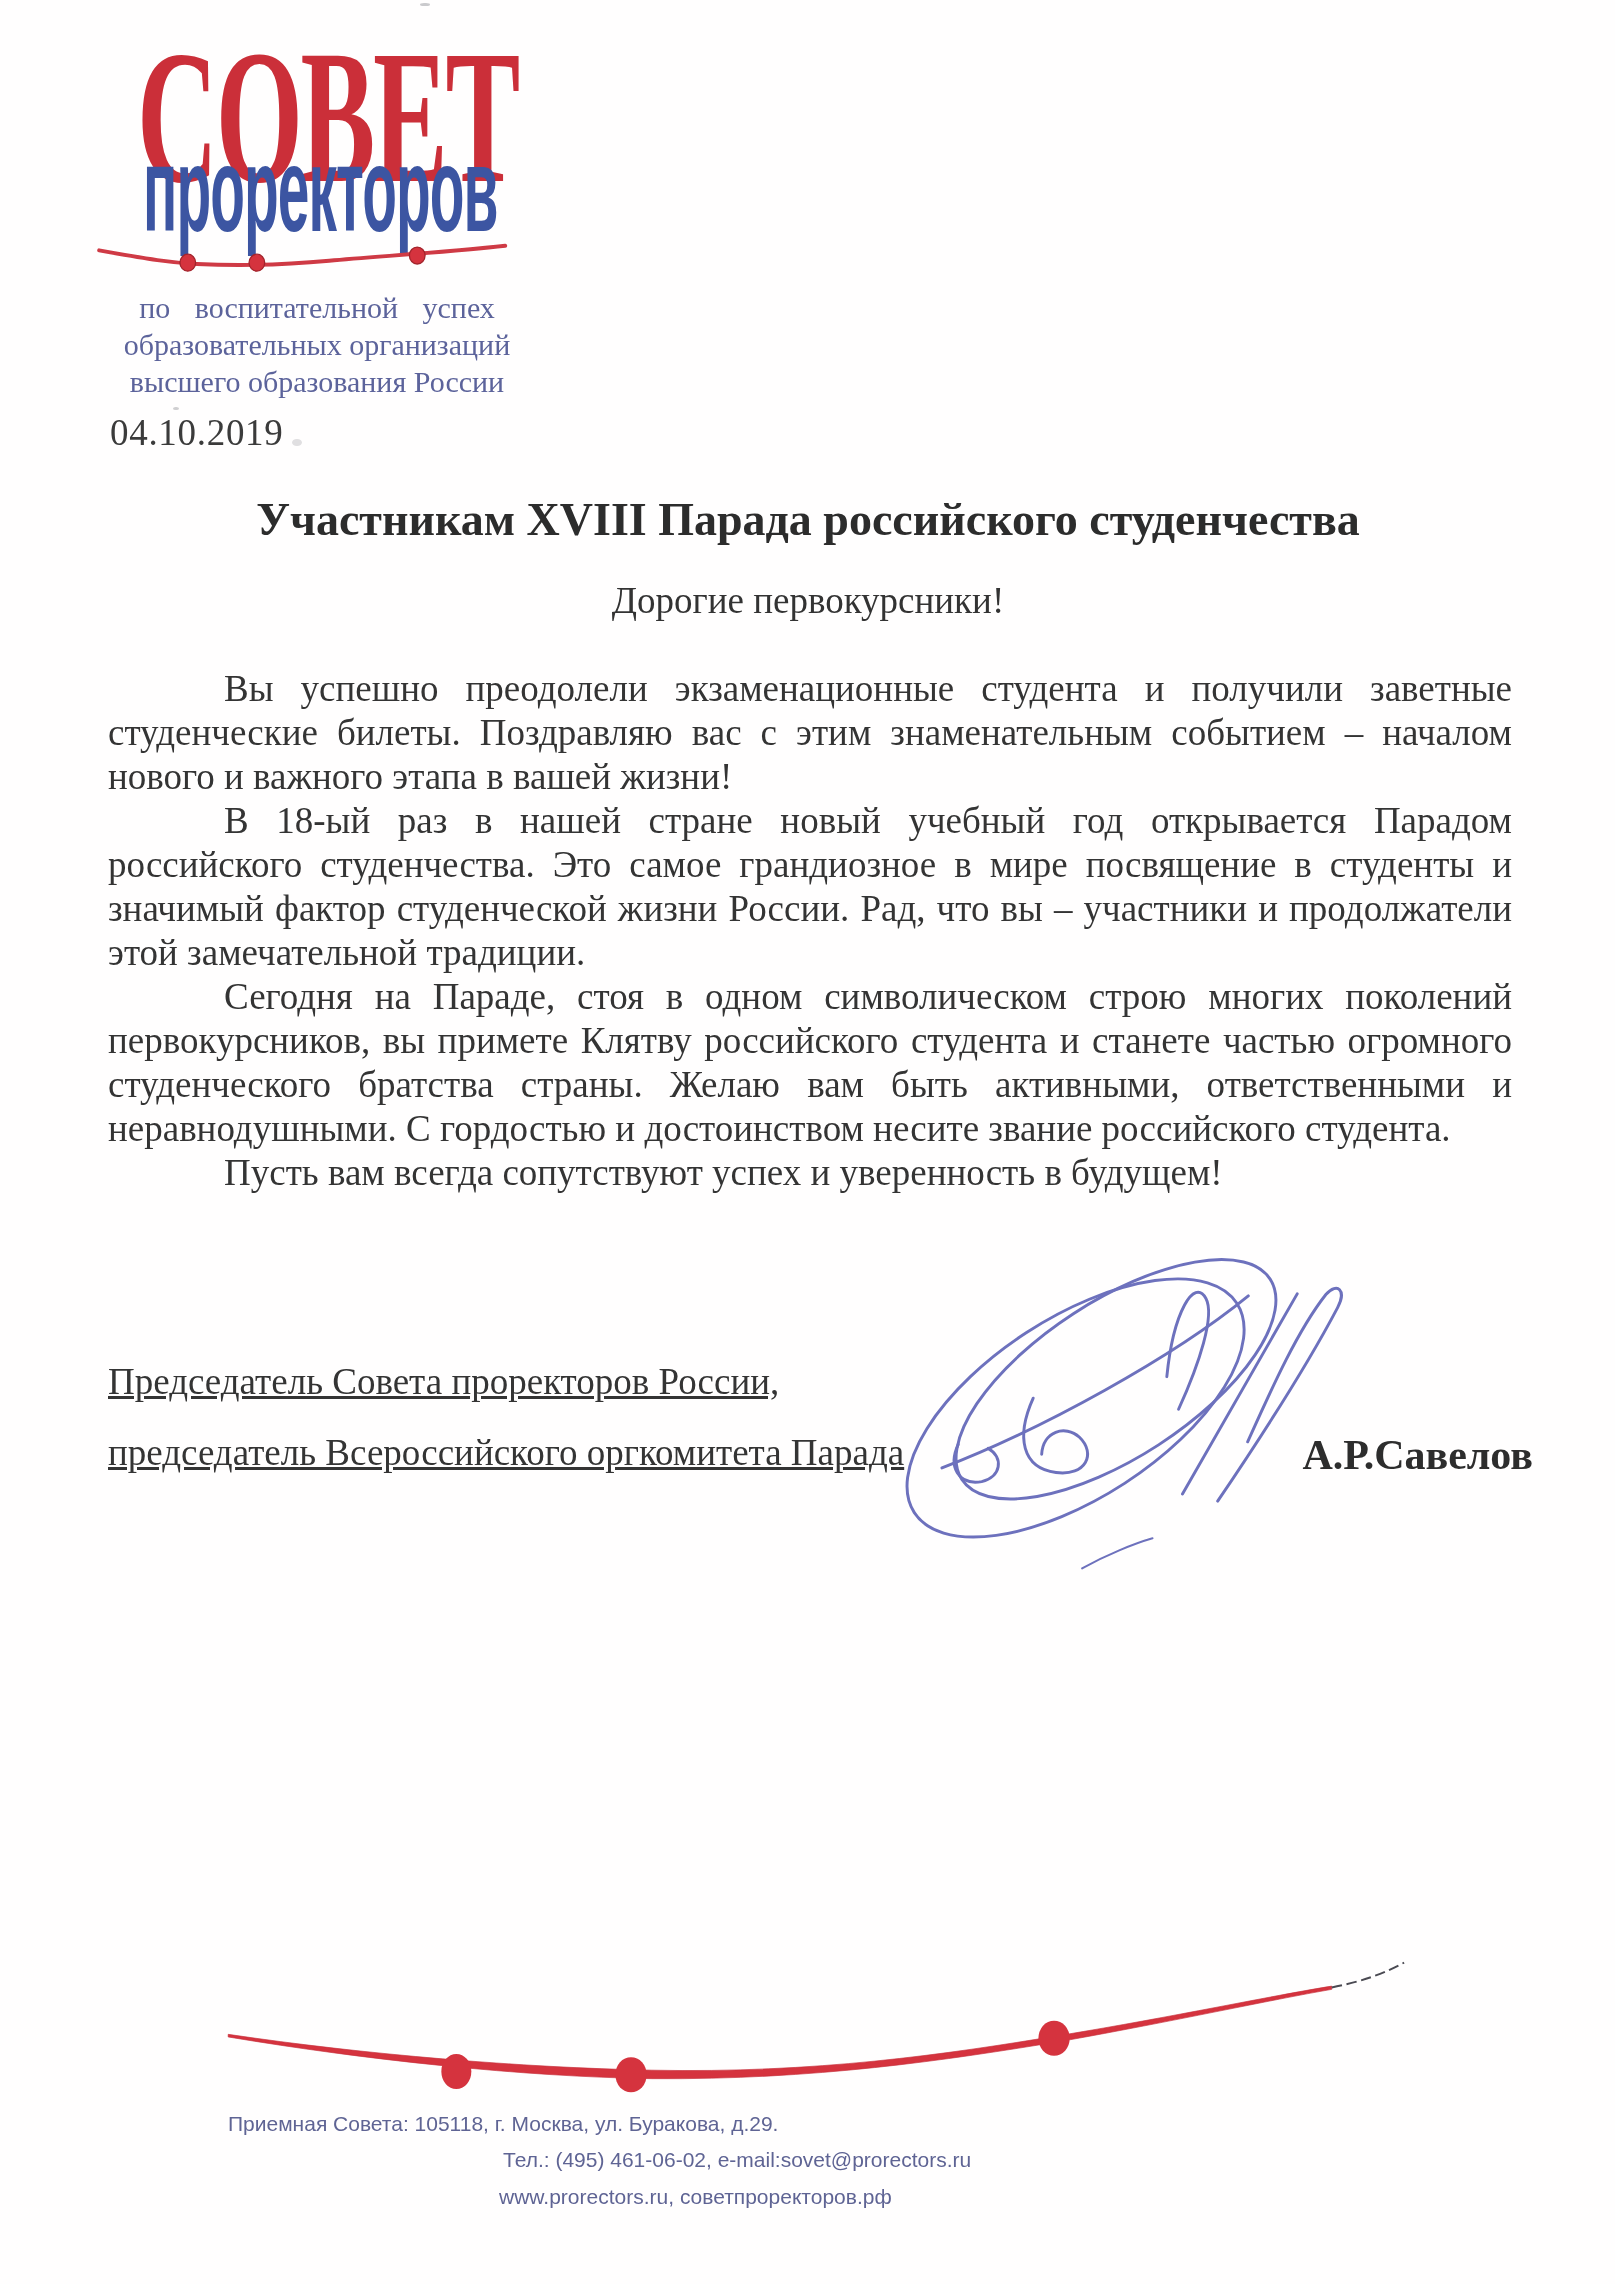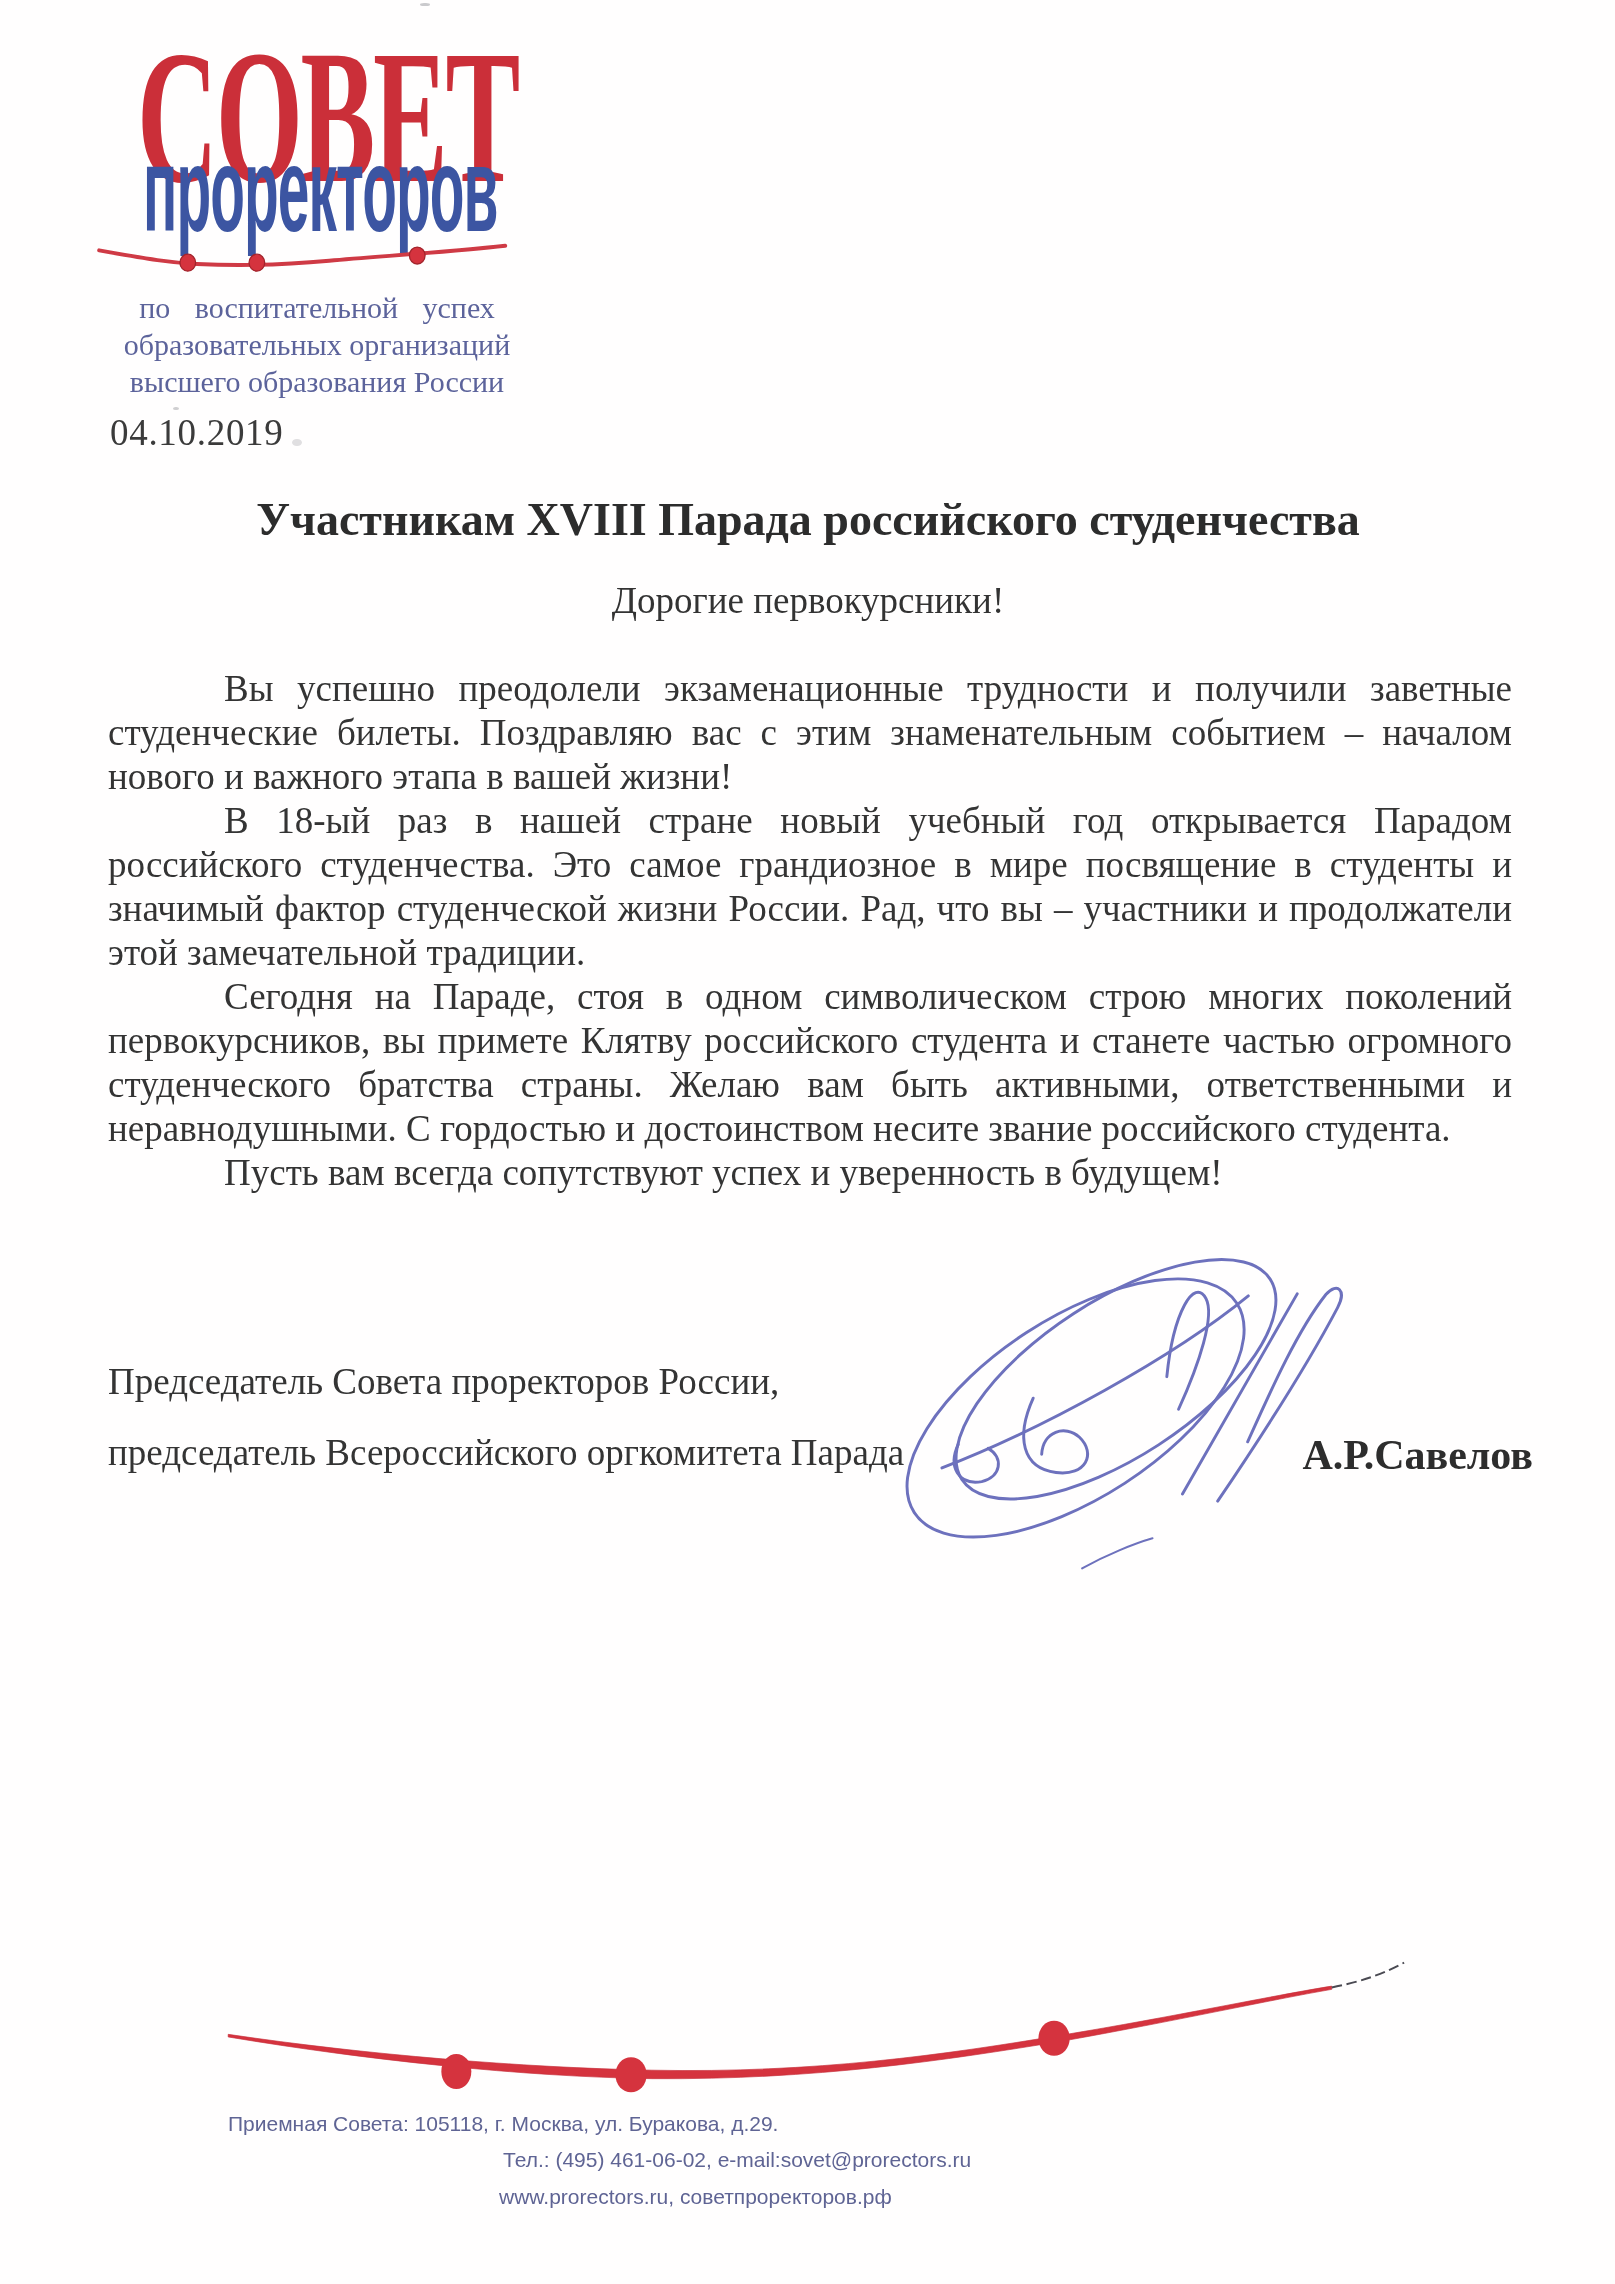--- a/index.html
+++ b/index.html
@@ -70,20 +70,21 @@
   #body-text p{
     margin:0;
     text-indent:116px;
     text-align:justify;
   }
   
   .sig-line{
     left:108px;
     font-size:37px;color:#343434;
     white-space:nowrap;
+    text-decoration:underline;
   }
   #sig-line1{top:1360px;}
   #sig-line2{top:1431px;}
   #sig-name{
     right:91px;top:1431px;
     font-weight:bold;
     font-size:42px;color:#2d2d2d;
     white-space:nowrap;
   }
   
@@ -115,21 +116,21 @@
     <div class="cap-line">образовательных организаций</div>
     <div class="cap-line">высшего образования России</div>
   </div>
 
   <div class="abs" id="date">04.10.2019</div>
 
   <div class="abs" id="heading">Участникам XVIII Парада российского студенчества</div>
   <div class="abs" id="salutation">Дорогие первокурсники!</div>
 
   <div class="abs" id="body-text">
-    <p>Вы успешно преодолели экзаменационные трудности и получили заветные студенческие билеты. Поздравляю вас с этим знаменательным событием – началом нового и важного этапа в вашей жизни!</p>
+    <p>Вы успешно преодолели экзаменационные студента и получили заветные студенческие билеты. Поздравляю вас с этим знаменательным событием – началом нового и важного этапа в вашей жизни!</p>
     <p>В 18-ый раз в нашей стране новый учебный год открывается Парадом российского студенчества. Это самое грандиозное в мире посвящение в студенты и значимый фактор студенческой жизни России. Рад, что вы – участники и продолжатели этой замечательной традиции.</p>
     <p>Сегодня на Параде, стоя в одном символическом строю многих поколений первокурсников, вы примете Клятву российского студента и станете частью огромного студенческого братства страны. Желаю вам быть активными, ответственными и неравнодушными. С гордостью и достоинством несите звание российского студента.</p>
     <p>Пусть вам всегда сопутствуют успех и уверенность в будущем!</p>
   </div>
 
   <div class="abs sig-line" id="sig-line1">Председатель Совета проректоров России,</div>
   <div class="abs sig-line" id="sig-line2">председатель Всероссийского оргкомитета Парада</div>
   <div class="abs" id="sig-name">А.Р.Савелов</div>
 
   <div class="abs footer-line" id="footer-line1">Приемная Совета: 105118, г. Москва, ул. Буракова, д.29.</div>

